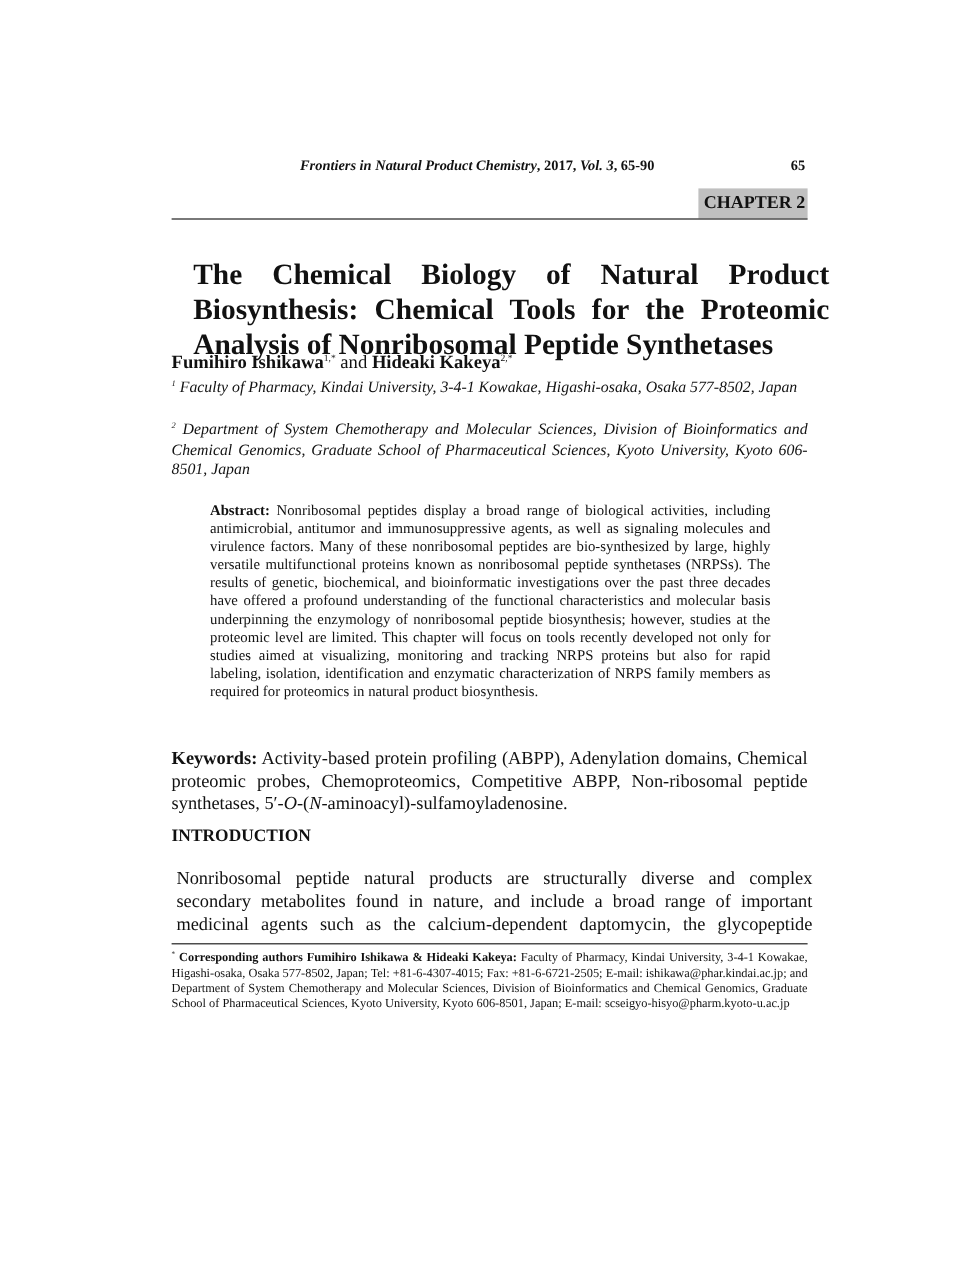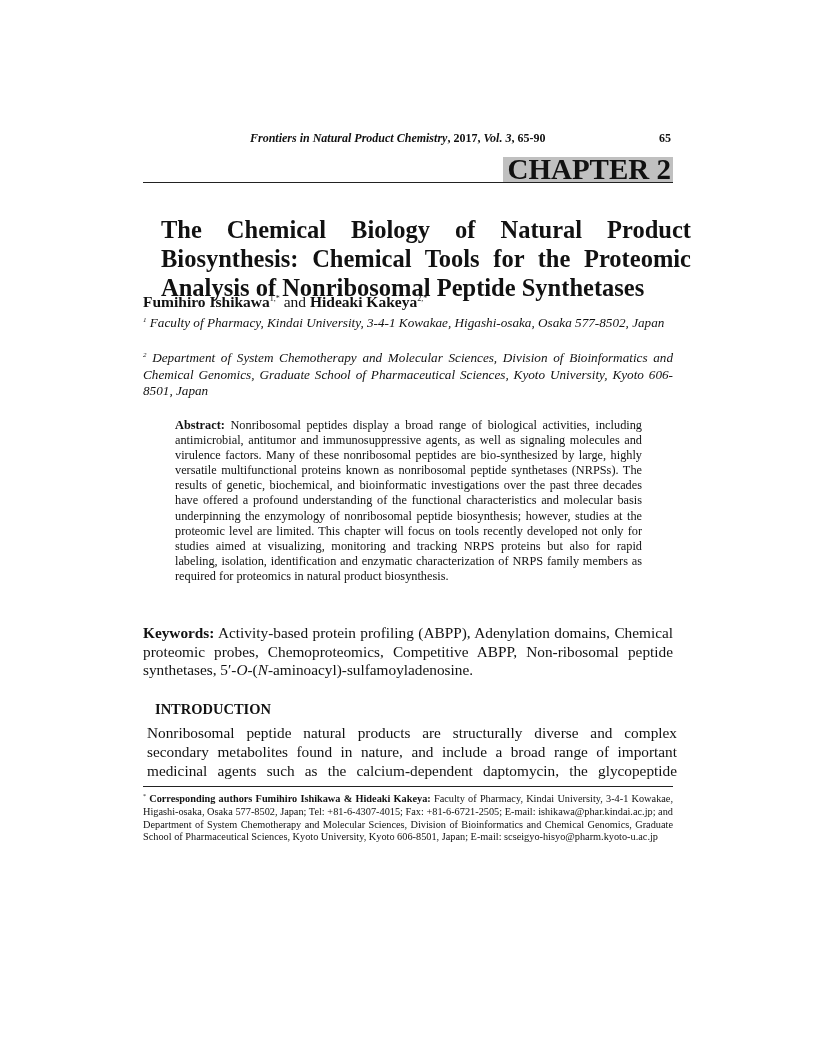--- a/index.html
+++ b/index.html
@@ -7,21 +7,21 @@
            font-family: "Liberation Serif", "DejaVu Serif", serif; color: #111; }
     .page { position: absolute; left: 143px; top: 0; width: 530px; }
 
     .running-head { position: absolute; top: 131px; left: 0; width: 530px;
                     font-size: 12px; font-weight: bold; line-height: 14px; }
     .running-head .journal { position: absolute; left: 107px; top: 0; }
     .running-head .journal i { font-style: italic; }
     .running-head .page-num { position: absolute; right: 2px; top: 0; }
 
     .chapter-box { position: absolute; top: 157px; right: 0; background: #c0c0c0;
-                   font-size: 29px; font-weight: bold; line-height: 25px; padding: 0 2px 0 4px; }
+                   font-size: 15px; font-weight: bold; line-height: 25px; padding: 0 2px 0 4px; }
     .top-rule { position: absolute; top: 182px; left: 0; width: 530px; height: 0;
                 border-top: 1px solid #222; }
 
     .title { position: absolute; top: 197px; left: 0; width: 530px; margin: 18px;
              font-size: 24.5px; font-weight: bold; line-height: 29px;
              text-align: justify; text-align-last: left; }
 
     .authors { position: absolute; top: 290px; left: 0; width: 530px;
                font-size: 15.5px; line-height: 18px; }
     .authors b { font-weight: bold; }
@@ -35,21 +35,21 @@
 
     .abstract { position: absolute; top: 418px; left: 32px; width: 467px;
                 font-size: 12.3px; line-height: 15.1px; text-align: justify; }
     .abstract b { font-weight: bold; }
 
     .keywords { position: absolute; top: 624px; left: 0; width: 530px;
                 font-size: 15.3px; line-height: 18.5px; text-align: justify; }
     .keywords b { font-weight: bold; }
     .keywords i { font-style: italic; }
 
-    .section-heading { position: absolute; top: 688px; left: 0; margin: 12px;
+    .section-heading { position: absolute; top: 688px; left: 0; margin: 0;
                        font-size: 14.5px; font-weight: bold; line-height: 18px; }
 
     .intro { position: absolute; top: 719px; left: 0; width: 530px;
              font-size: 15.3px; line-height: 19px; text-align: justify; text-align-last: justify; }
 
     .foot-rule { position: absolute; top: 786px; left: 0; width: 530px; height: 0;
                  border-top: 1px solid #222; }
     .footnote { position: absolute; top: 790px; left: 0; width: 530px;
                 font-size: 10.3px; line-height: 12.8px; text-align: justify; }
     .footnote b { font-weight: bold; }

